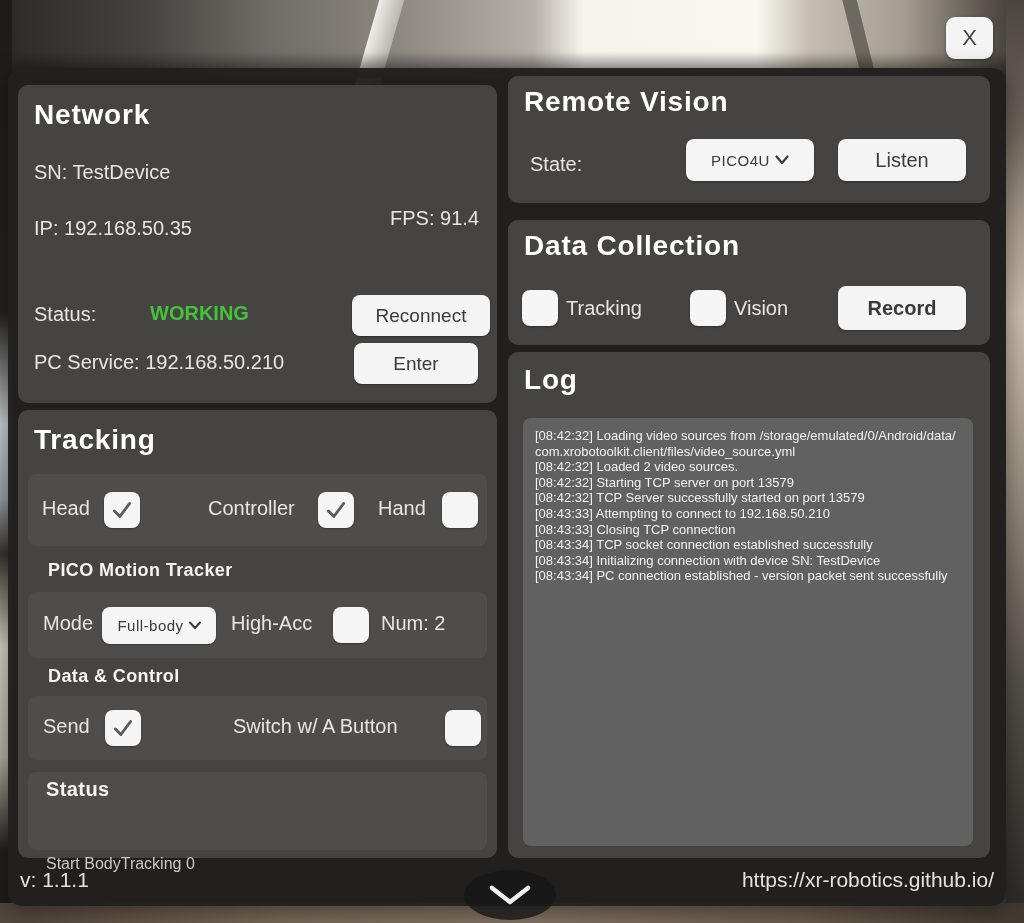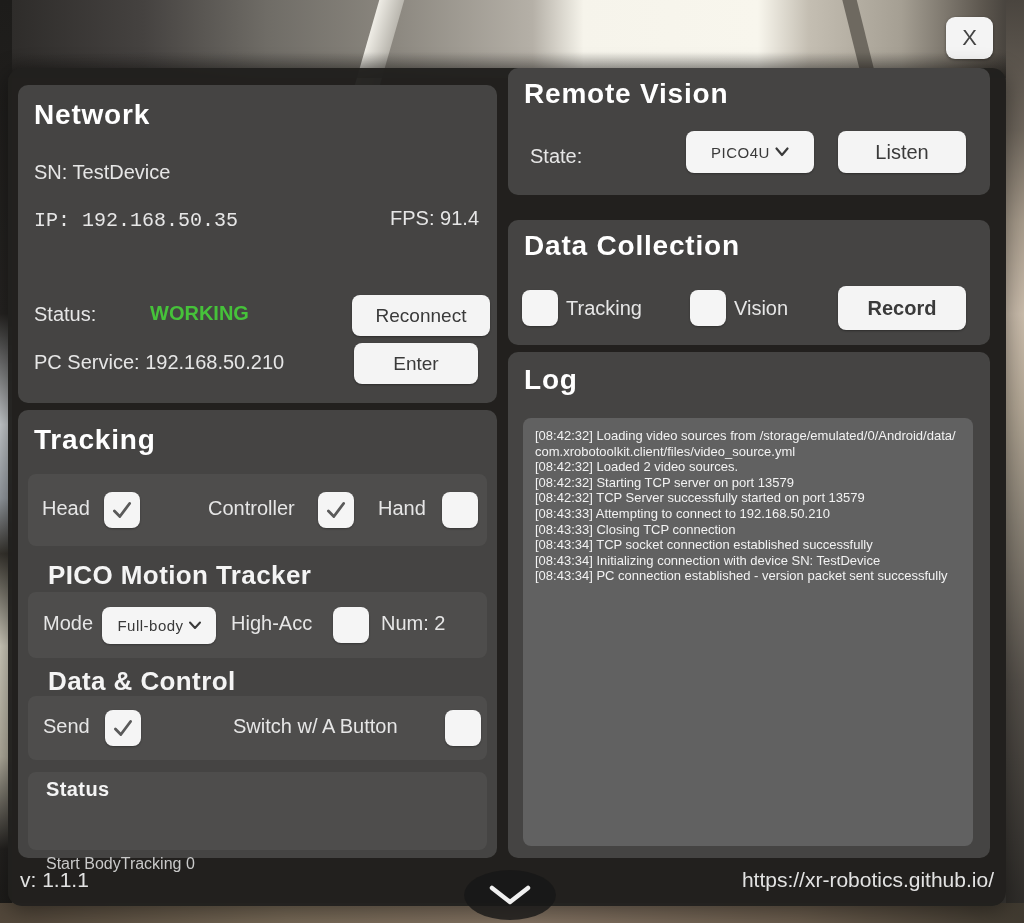--- a/index.html
+++ b/index.html
@@ -24,21 +24,21 @@
       #38352f 60%,#d8d4c4 70%,#b7b2a2 82%,#242220 92%,#1c1b19 100%); }
   .bg-bottom { left:0; bottom:0; width:1024px; height:20px;
     background:linear-gradient(90deg,#53483b 0%,#7a6c59 28%,#877665 52%,#6d5f4f 78%,#403a30 100%); }
 
   
   .window { left:8px; top:68px; width:998px; height:838px; background:rgba(33,32,30,.97);
     border-radius:14px; box-shadow:0 6px 24px rgba(0,0,0,.45); }
   .panel { position:absolute; background:#454443; border-radius:10px; }
   .row { position:absolute; background:#4e4d4c; border-radius:8px; }
   .ptitle { position:absolute; color:#fff; font-size:28px; font-weight:bold; letter-spacing:.8px; }
-  .stitle { position:absolute; color:#f4f4f4; font-size:26px; font-weight:bold; letter-spacing:.4px; }
+  .stitle { position:absolute; color:#f4f4f4; font-size:18px; font-weight:bold; letter-spacing:.4px; }
   .lbl { position:absolute; color:#e6e6e6; font-size:20px; }
   .btn { position:absolute; background:#f4f4f4; border:none; border-radius:8px; color:#3a3a3a;
     font-size:19px; font-family:"Liberation Sans",sans-serif; cursor:pointer;
     display:flex; align-items:center; justify-content:center; box-shadow:0 1px 2px rgba(0,0,0,.35); }
   .checkbox { position:absolute; width:36px; height:36px; background:#f5f5f5; border-radius:8px;
     display:flex; align-items:center; justify-content:center; cursor:pointer;
     box-shadow:0 1px 2px rgba(0,0,0,.3); }
   .checkbox svg { width:26px; height:26px; visibility:hidden; }
   .checkbox.checked svg { visibility:visible; }
   .dropdown { position:absolute; background:#f5f5f5; border-radius:8px; color:#3a3a3a;
@@ -69,21 +69,21 @@
 <div class="abs bg-right"></div>
 <div class="abs bg-bottom"></div>
 
 <button class="abs close-btn">X</button>
 
 <div class="abs window">
 
   <div class="panel" style="left:10px;top:17px;width:479px;height:318px;">
     <div class="ptitle" style="left:16px;top:14px;">Network</div>
     <div class="lbl" style="left:16px;top:76px;">SN: TestDevice</div>
-    <div class="lbl" style="left:16px;top:124px;font-family:Liberation Mono, monospace;">IP: 192.168.50.35</div>
+    <div class="lbl" style="left:16px;top:132px;">IP: 192.168.50.35</div>
     <div class="lbl" style="right:18px;top:122px;">FPS: 91.4</div>
     <div class="lbl" style="left:16px;top:218px;">Status:</div>
     <div class="lbl" style="left: 132px; top: 217px; font-weight: bold; color: rgb(70, 194, 58);">WORKING</div>
     <button class="btn" style="left:334px;top:210px;width:138px;height:41px;">Reconnect</button>
     <div class="lbl" style="left:16px;top:266px;">PC Service: 192.168.50.210</div>
     <button class="btn" style="left:336px;top:258px;width:124px;height:41px;">Enter</button>
   </div>
 
   <div class="panel" style="left:10px;top:342px;width:479px;height:448px;">
     <div class="ptitle" style="left:16px;top:14px;">Tracking</div>
@@ -142,21 +142,21 @@
           </svg>
       </span>
     </div>
 
     <div class="row" style="left:10px;top:362px;width:459px;height:78px;">
       <div class="stitle" style="left:18px;top:6px;font-size:20px;">Status</div>
       <div class="status-msg" style="left:18px;top:40px;margin-top:43px;">Start BodyTracking 0</div>
     </div>
   </div>
 
-  <div class="panel" style="left:500px;top:0;width:482px;height:127px;">
+  <div class="panel" style="left:500px;top:8px;width:482px;height:127px;">
     <div class="ptitle" style="left:16px;top:10px;">Remote Vision</div>
     <div class="lbl" style="left:22px;top:77px;">State:</div>
     <div class="dropdown" style="left:178px;top:63px;width:128px;height:42px;text-align:center;">
       <span class="dd-label">PICO4U</span>
       <svg width="14" height="10" viewBox="0 0 14 10">
         <polyline points="1.5,1.5 7,8 12.5,1.5" fill="none" stroke="#3a3a3a" stroke-width="2.2" stroke-linecap="round" stroke-linejoin="round"></polyline>
         </svg>
     </div>
     <button class="btn" style="left:330px;top:63px;width:128px;height:42px;font-size:20px;">Listen</button>
   </div>

